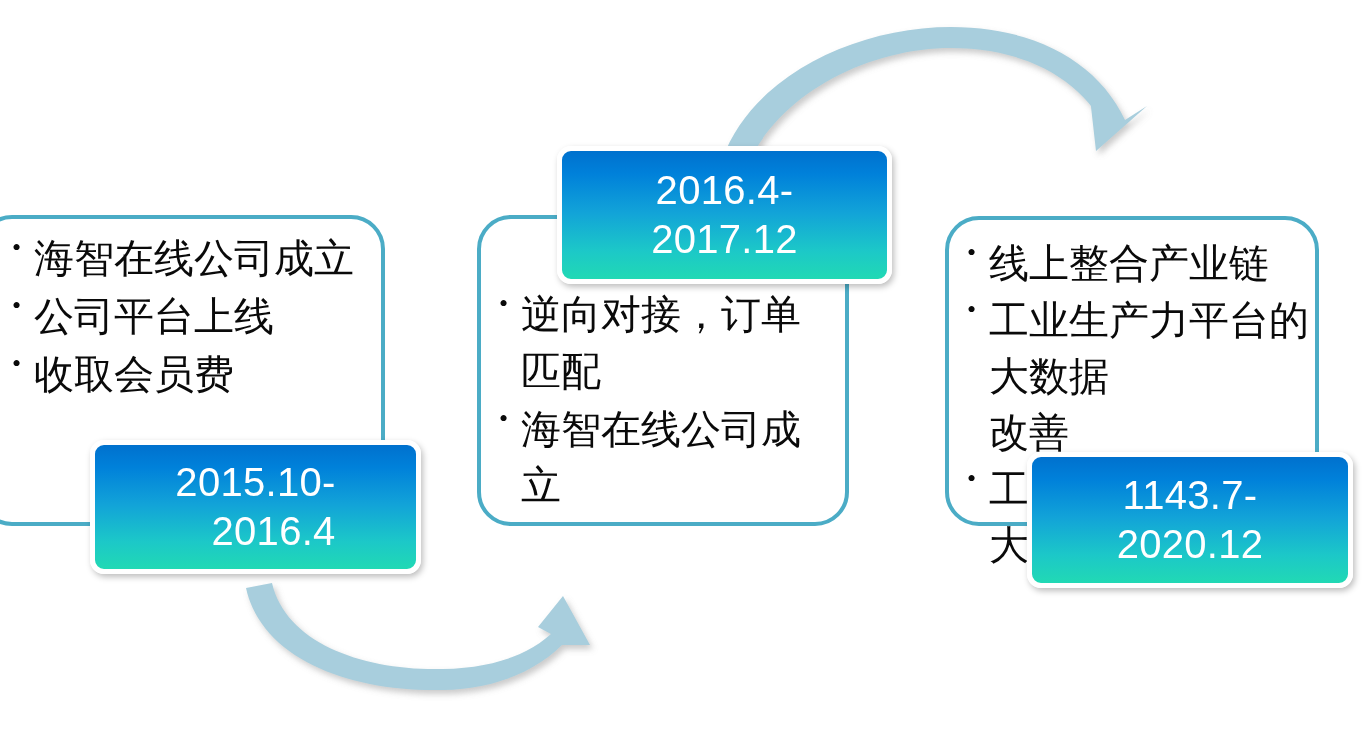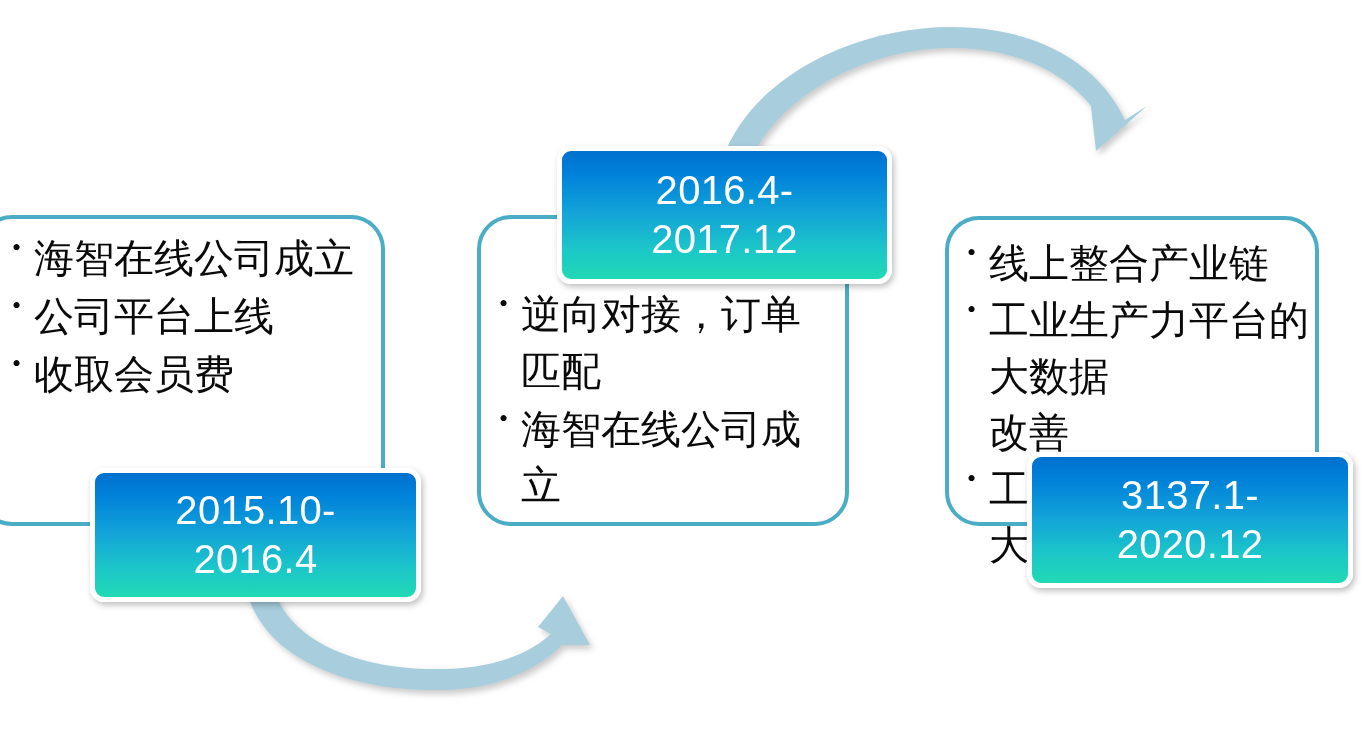--- a/index.html
+++ b/index.html
@@ -105,23 +105,24 @@
     font-size: 40px;
     line-height: 1.22;
     color: #ffffff;
     letter-spacing: 0.3px;
     white-space: pre-line;
     padding: 0 10px;
   }
 
   #chip-1 {
     left: 90px;
-    top: 468px;
+    top: 440px;
     width: 331px;
     height: 134px;
+    text-align: right;
   }
   #chip-2 {
     left: 557px;
     top: 146px;
     width: 335px;
     height: 138px;
   }
   #chip-3 {
     left: 1027px;
     top: 452px;
@@ -194,17 +195,17 @@
     <span class="chip-label">2015.10-
 2016.4</span>
   </div>
 
   <div class="chip" id="chip-2">
     <span class="chip-label">2016.4-
 2017.12</span>
   </div>
 
   <div class="chip" id="chip-3">
-    <span class="chip-label">3137.1-
+    <span class="chip-label">1143.7-
 2020.12</span>
   </div>
 
 </div>
 
 </body></html>

